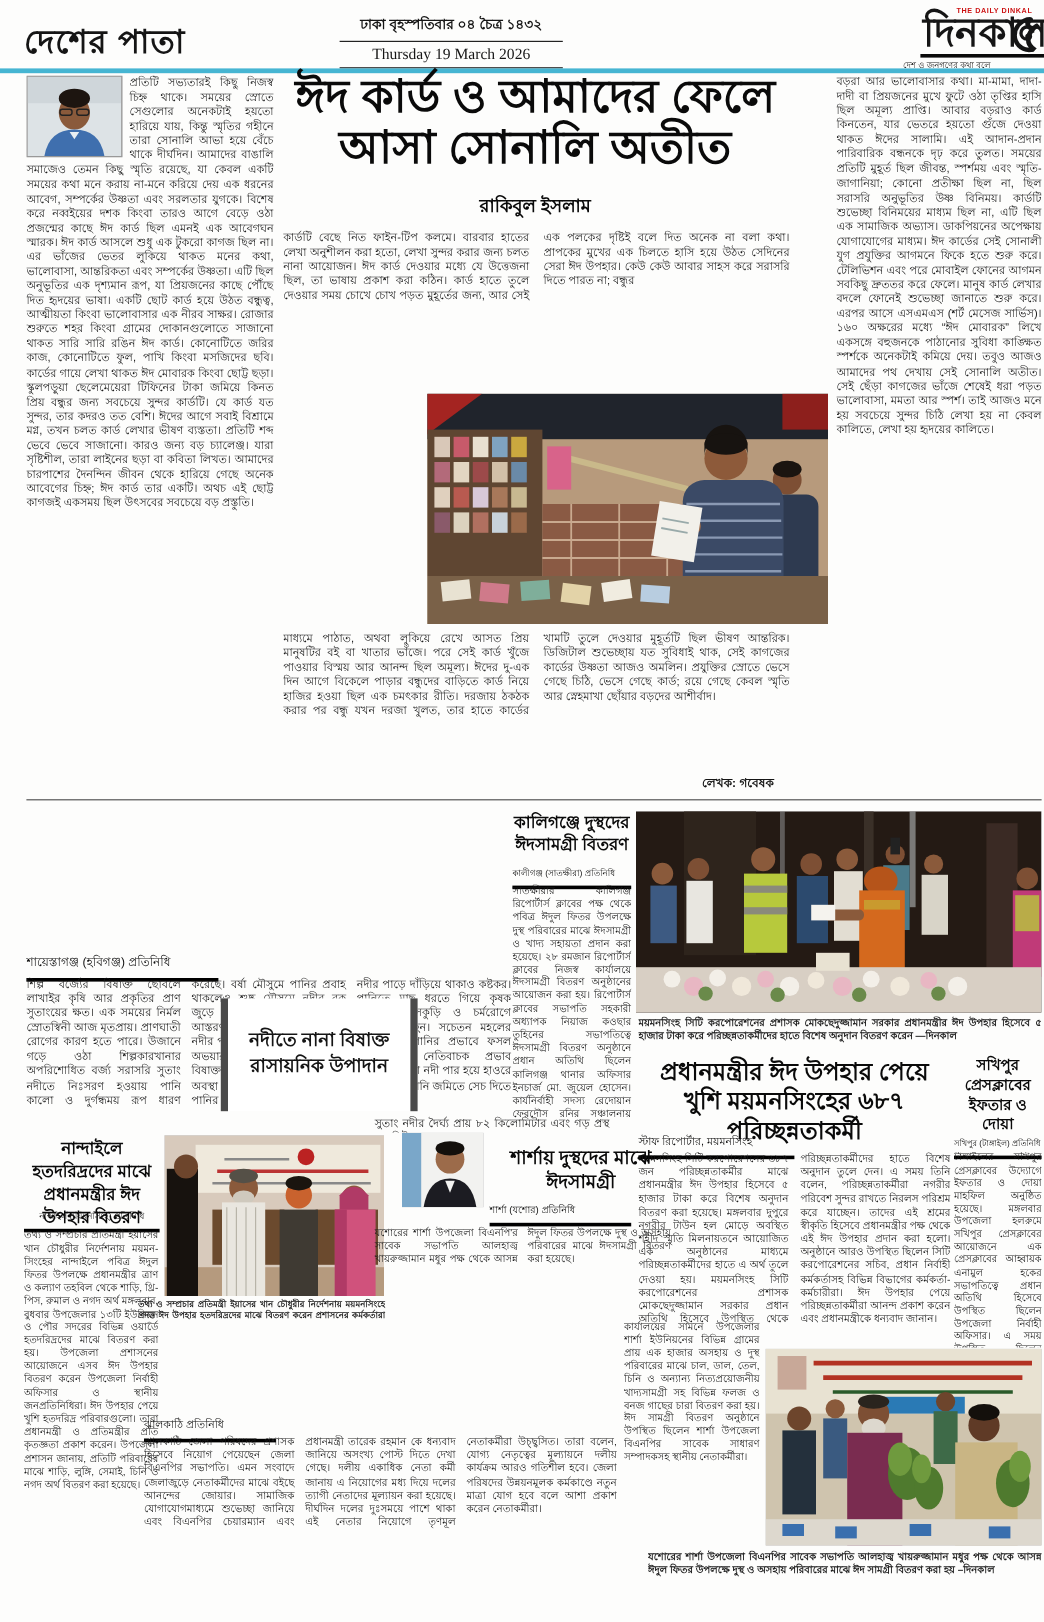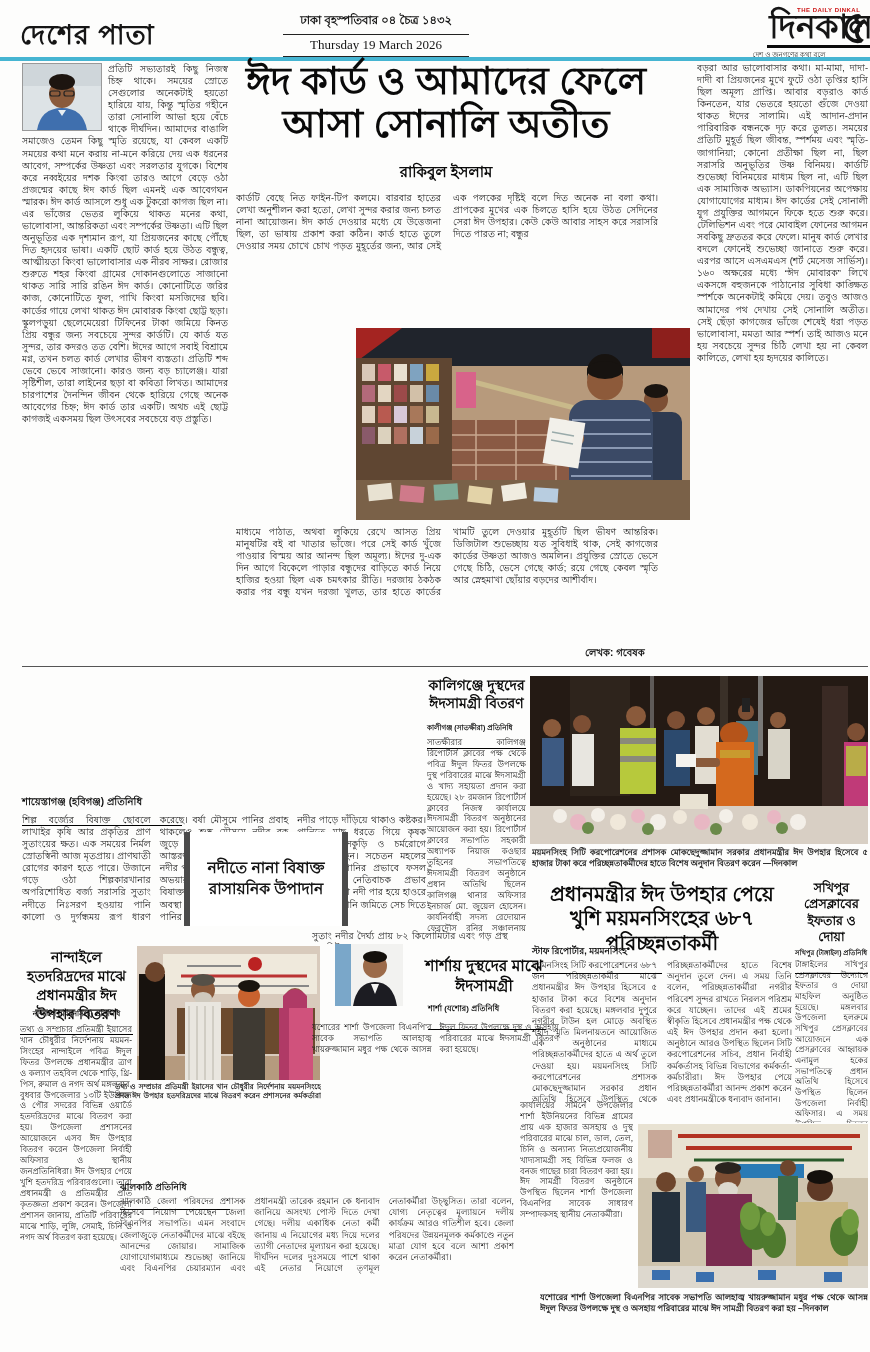--- a/index.html
+++ b/index.html
@@ -3,21 +3,21 @@
 <meta charset="utf-8">
 <style>
   html,body{margin:0;padding:0;background:#777;}
   .page{position:relative;width:870px;height:1352px;background:#fdfdfc;margin:0 auto;
         font-family:"Liberation Sans","DejaVu Sans",sans-serif;color:#151515;overflow:hidden;}
   .abs{position:absolute;}
   .body{font-size:9.3px;line-height:1.3;text-align:justify;overflow:hidden;color:#1c1c1c;}
   .cols2{column-count:2;column-gap:12px;}
   .cols3{column-count:3;column-gap:9px;}
   .hl{font-weight:800;color:#0a0a0a;text-align:center;}
-  .byline{font-weight:700;border-bottom:1px solid #000000;padding-bottom:14px;color:#111;}
+  .byline{font-weight:400;border-bottom:3px solid #000000;padding-bottom:4px;color:#111;}
   .caption{font-size:8.3px;line-height:1.3;font-weight:700;color:#222;text-align:justify;overflow:hidden;}
   .photo{overflow:hidden;background:#ccc;}
   .photo svg{display:block;}
   
   .section-label{font-size:27px;font-weight:600;letter-spacing:1px;}
   .date-bn{font-size:11.5px;font-weight:700;text-align:center;border-bottom:1.5px solid #222;padding-bottom:3px;}
   .date-en{font-family:"Liberation Serif","DejaVu Serif",serif;font-size:13px;text-align:center;
            border-bottom:1.5px solid #222;padding:2px 0 3px;}
   .mast-bn{font-size:33px;font-weight:800;text-align:center;border-bottom:3px solid #0a0a0a;line-height:1.05;}
   .mast-en{font-size:6px;font-weight:700;color:#cc1111;letter-spacing:.5px;}
@@ -301,21 +301,21 @@
     <svg width="68" height="62" viewBox="0 0 68 62">
       <rect width="68" height="62" fill="#f2f2f0"></rect>
         <rect width="16" height="62" fill="#7aa7c9"></rect>
       <circle cx="40" cy="22" r="12" fill="#9c6b4a"></circle>
         <ellipse cx="40" cy="13" rx="12" ry="6" fill="#14100c"></ellipse>
       <path d="M18 62 Q22 38 40 38 Q58 38 62 62 Z" fill="#1c1c22"></path>
       <path d="M36 40 L40 50 L44 40" fill="#f4f4f2"></path>
     </svg>
   </div>
   <div class="abs hl" style="left:408px;top:956px;width:152px;font-size:15.5px;line-height:1.3;">শার্শায় দুস্থদের মাঝে ঈদসামগ্রী</div>
-  <div class="abs byline" style="left:428px;top:1002px;width:118px;font-size:8px;">শার্শা (যশোর) প্রতিনিধি</div>
+  <div class="abs byline" style="left:408px;top:1002px;width:118px;font-size:8px;">শার্শা (যশোর) প্রতিনিধি</div>
   <div class="abs body cols2" style="left:312px;top:1022px;width:247px;height:76px;font-size:8.4px;column-gap:8px;">যশোরের শার্শা উপজেলা বিএনপি'র সাবেক সভাপতি আলহাজ্ব খায়রুজ্জামান মধুর পক্ষ থেকে আসন্ন ঈদুল ফিতর উপলক্ষে দুস্থ ও অসহায় পরিবারের মাঝে ঈদসামগ্রী বিতরণ করা হয়েছে।</div>
   <div class="abs body" style="left:520px;top:1100px;width:113px;height:186px;font-size:8.4px;">কার্যালয়ের সামনে উপজেলার শার্শা ইউনিয়নের বিভিন্ন গ্রামের প্রায় এক হাজার অসহায় ও দুস্থ পরিবারের মাঝে চাল, ডাল, তেল, চিনি ও অন্যান্য নিত্যপ্রয়োজনীয় খাদ্যসামগ্রী সহ বিভিন্ন ফলজ ও বনজ গাছের চারা বিতরণ করা হয়। ঈদ সামগ্রী বিতরণ অনুষ্ঠানে উপস্থিত ছিলেন শার্শা উপজেলা বিএনপির সাবেক সাধারণ সম্পাদকসহ স্থানীয় নেতাকর্মীরা।</div>
 
   <div class="abs photo" style="left:638px;top:1124px;width:230px;height:164px;">
     <svg width="230" height="164" viewBox="0 0 230 164">
       <rect width="230" height="164" fill="#cfc4ae"></rect>
       <rect width="230" height="54" fill="#e8e2d2"></rect>
       <g stroke="#b33222" stroke-width="4">
           <line x1="40" y1="12" x2="222" y2="12"></line>
           <line x1="48" y1="24" x2="214" y2="24"></line>

